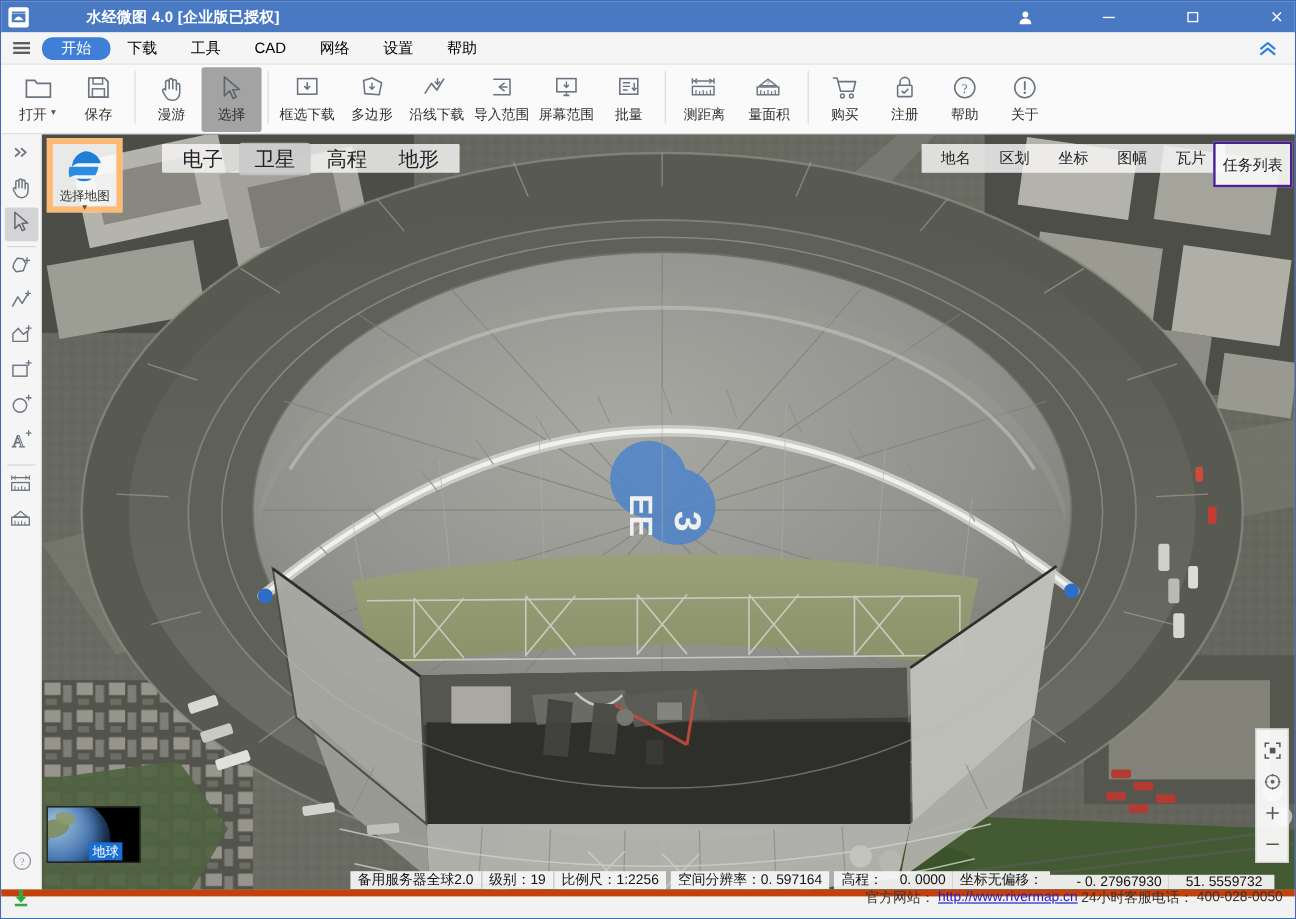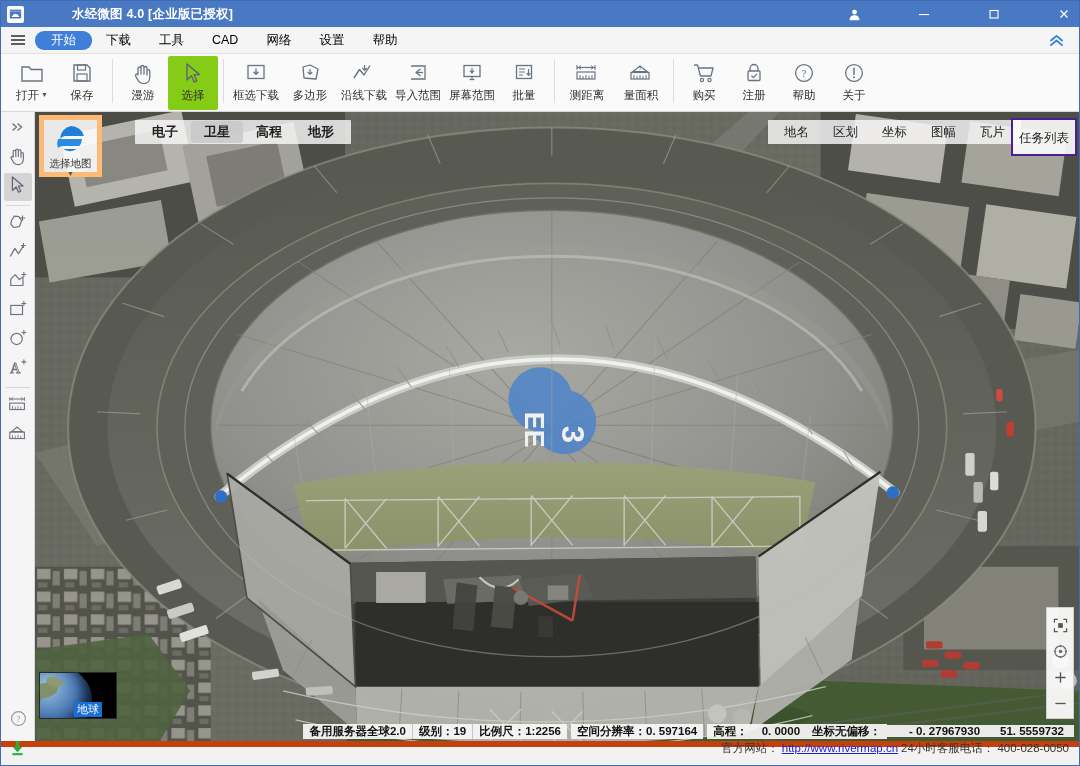--- a/index.html
+++ b/index.html
@@ -107,21 +107,21 @@
     display: flex; flex-direction: column;
     align-items: center; justify-content: flex-start;
     font-size: 11.5px;
     color: #2f2f2f;
     border-radius: 2px;
     padding-top: 4px;
   }
   .rb-btn.wide { width: 54px; }
   .rb-btn .ic { height: 26px; display: flex; align-items: center; justify-content: center; }
   .rb-btn .lbl { margin-top: 2px; white-space: nowrap; display: flex; align-items: center; gap: 2px; }
-  .rb-btn.selected { background: #84cc16; align-items: center; }
+  .rb-btn.selected { background: #a3a3a3; align-items: center; }
   .caret-dn { font-size: 7px; color: #555; position: relative; top: -1px; }
 
   
   .body-area { flex: 1 1 auto; display: flex; position: relative; min-height: 0; }
 
   .sidebar {
     width: 34px; flex: 0 0 34px;
     background: #f5f5f5;
     border-right: 1px solid #d7d7d7;
     display: flex; flex-direction: column;
@@ -161,25 +161,24 @@
   .layer-tabs {
     position: absolute; left: 100px; top: 8px;
     height: 24px;
     background: rgba(248,248,248,.82);
     display: flex; align-items: center;
     padding: 0 4px;
     z-index: 12;
     border-radius: 1px;
   }
   .layer-tabs .tab {
-    font-size: 13px; color: #222;
+    font-size: 17px; color: #222;
     padding: 2px 13px;
     border-radius: 3px;
     white-space: nowrap;
-    font-weight: bold;
   }
   .layer-tabs .tab.active { background: rgba(200,200,200,.85); }
 
   .right-tabs {
     position: absolute; right: 58px; top: 8px;
     height: 24px;
     background: rgba(248,248,248,.82);
     display: flex; align-items: center;
     padding: 0 4px;
     z-index: 12;
@@ -242,27 +241,26 @@
     padding: 4px 0 2px;
   }
   .map-nav .nv {
     width: 24px; height: 26px;
     display: flex; align-items: center; justify-content: center;
     color: #555; font-size: 15px;
   }
 
   
   .statusbar {
-    position: absolute; left: 0; right: 5px; bottom: 0;
+    position: absolute; left: 0; right: 17px; bottom: 0;
     height: 20px;
-    display: flex; align-items: center;
+    display: flex; align-items: flex-end;
     font-size: 11.5px; color: #111;
     z-index: 14;
     pointer-events: none;
-    font-weight: bold;
   }
   .sb-fill { flex: 1 1 auto; }
   .sb-cell {
     background: rgba(246,246,246,.93);
     border-left: 1px solid #c6c6c6;
     display: flex; align-items: center;
     padding: 0 6px;
     white-space: nowrap;
     pointer-events: auto;
   }

